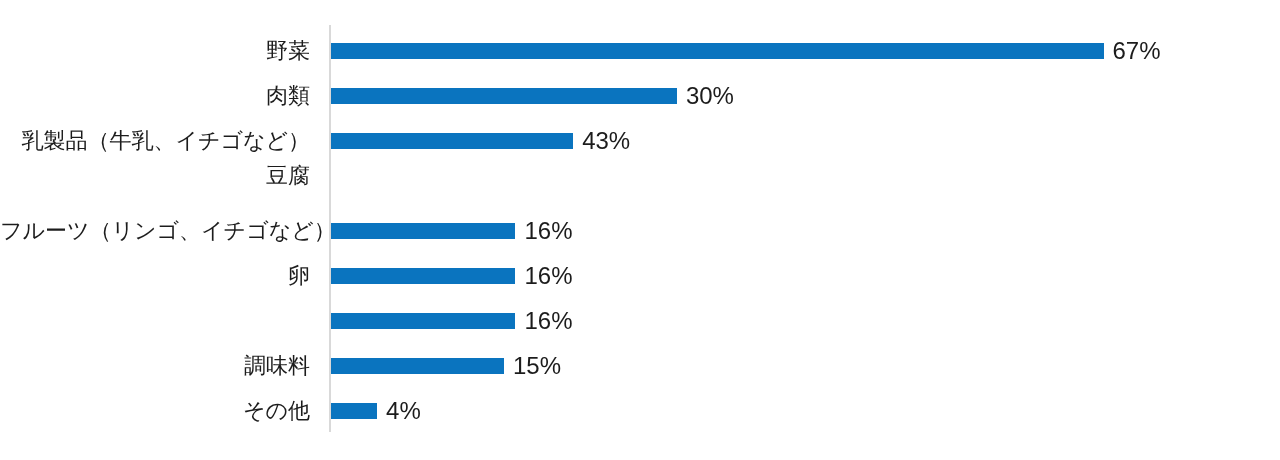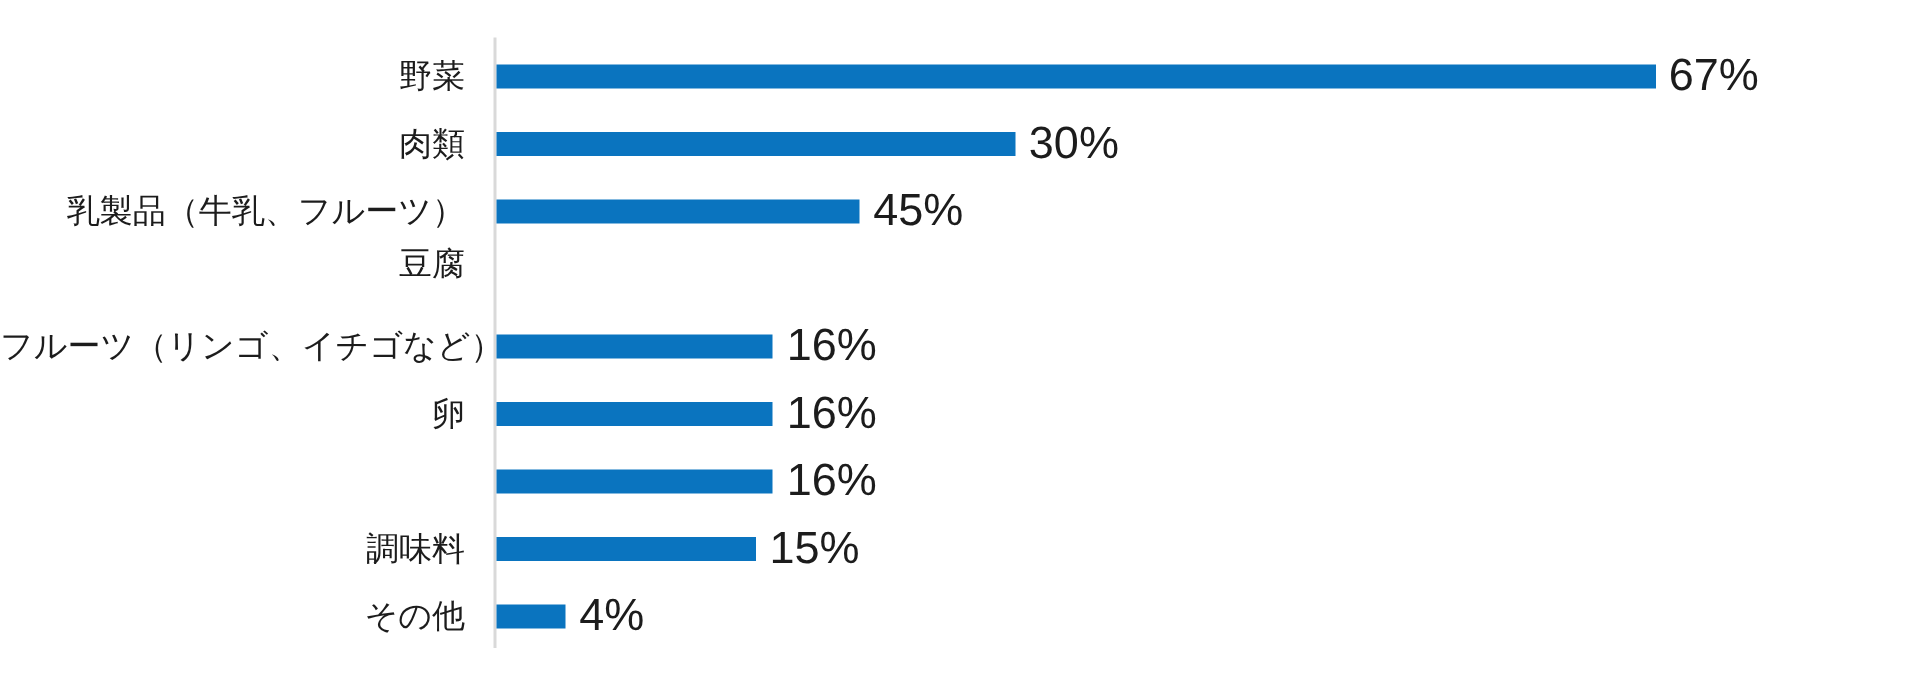--- a/index.html
+++ b/index.html
@@ -63,21 +63,21 @@
     height: 45px;
     display: flex;
     align-items: center;
   }
   .bar {
     height: 16px;
     background: #0a74bf;
     display: block;
   }
   .value-label {
-    font-size: 30px;
+    font-size: 24px;
     color: #1c1c1c;
     margin-left: 9px;
     line-height: 1;
     white-space: nowrap;
   }
 </style>
 </head>
 <body>
 
 <div id="chart">
@@ -91,24 +91,24 @@
         </div>
       </div>
       <div class="row" style="top: 73px; text-decoration: underline;">
         <div class="cat-label">肉類</div>
         <div class="bar-wrap">
           <div class="bar" style="width: 345.9px; height: 16px; background: rgb(10, 116, 191);"></div>
           <span class="value-label">30%</span>
         </div>
       </div>
       <div class="row" style="top: 118px;">
-        <div class="cat-label">乳製品（牛乳、フルーツ）</div>
+        <div class="cat-label">乳製品（牛乳、イチゴなど）</div>
         <div class="bar-wrap">
           <div class="bar" style="width: 242.13px; height: 16px; background: rgb(10, 116, 191);"></div>
-          <span class="value-label">45%</span>
+          <span class="value-label">43%</span>
         </div>
       </div>
       <div class="row" style="top: 153px;">
         <div class="cat-label">豆腐</div>
       </div>
       <div class="row" style="top: 208px;">
         <div class="cat-label">フルーツ（リンゴ、イチゴなど）</div>
         <div class="bar-wrap">
           <div class="bar" style="width: 184.48px; height: 16px; background: rgb(10, 116, 191);"></div>
           <span class="value-label">16%</span>

